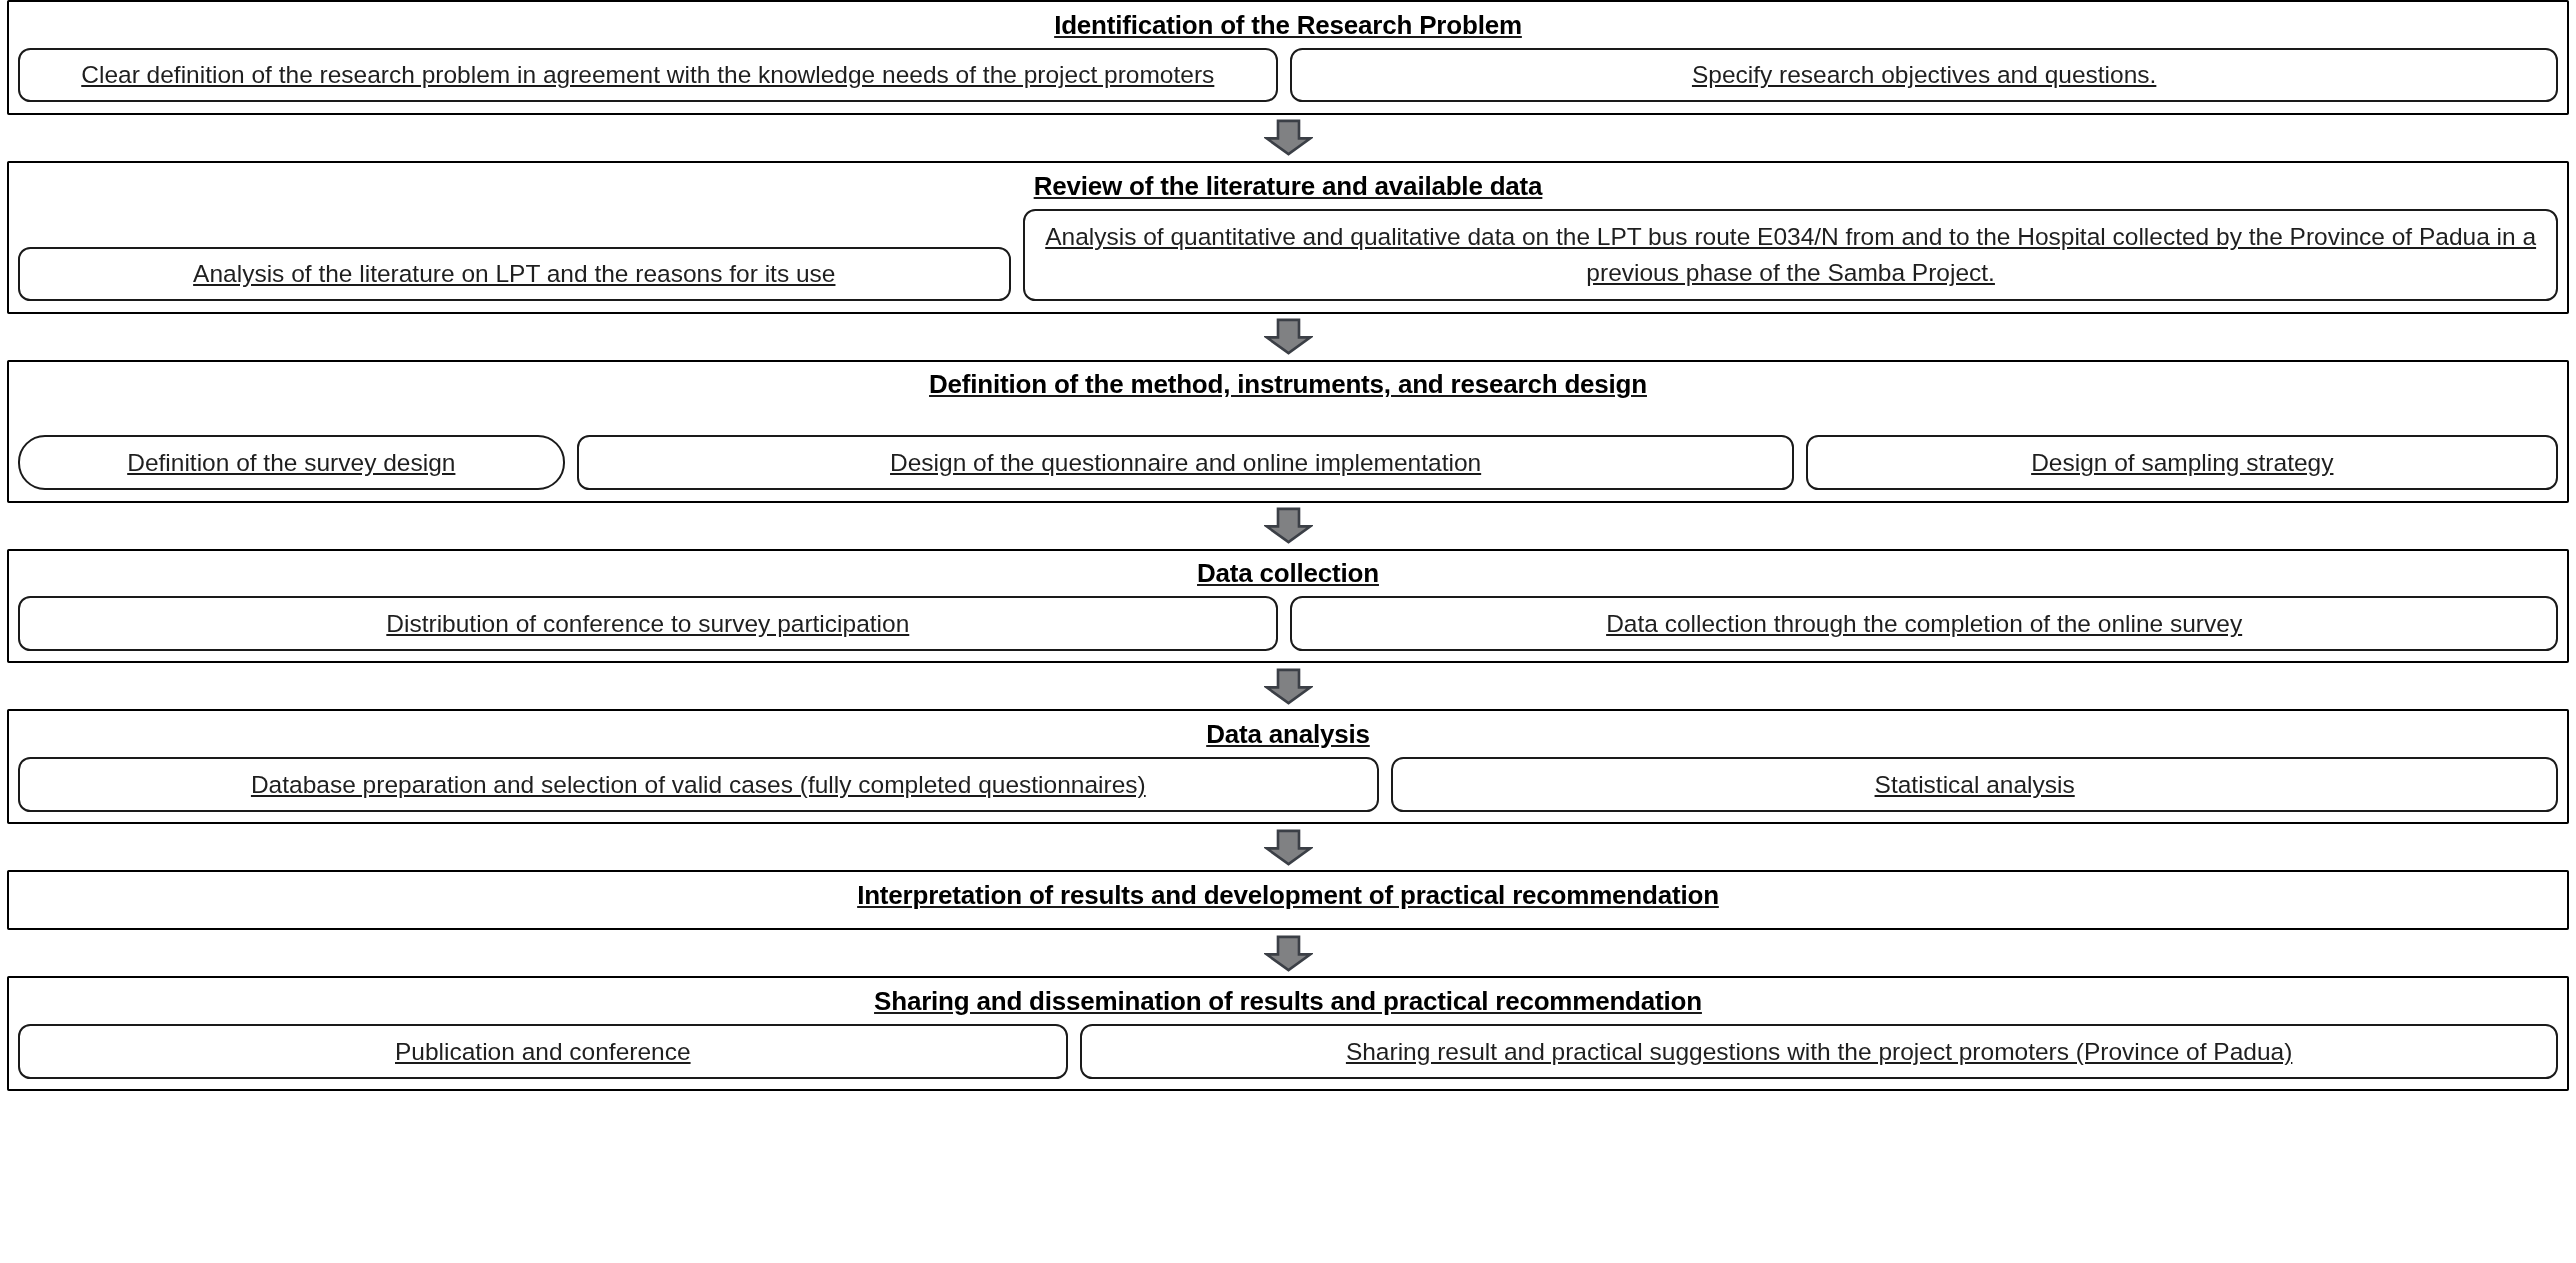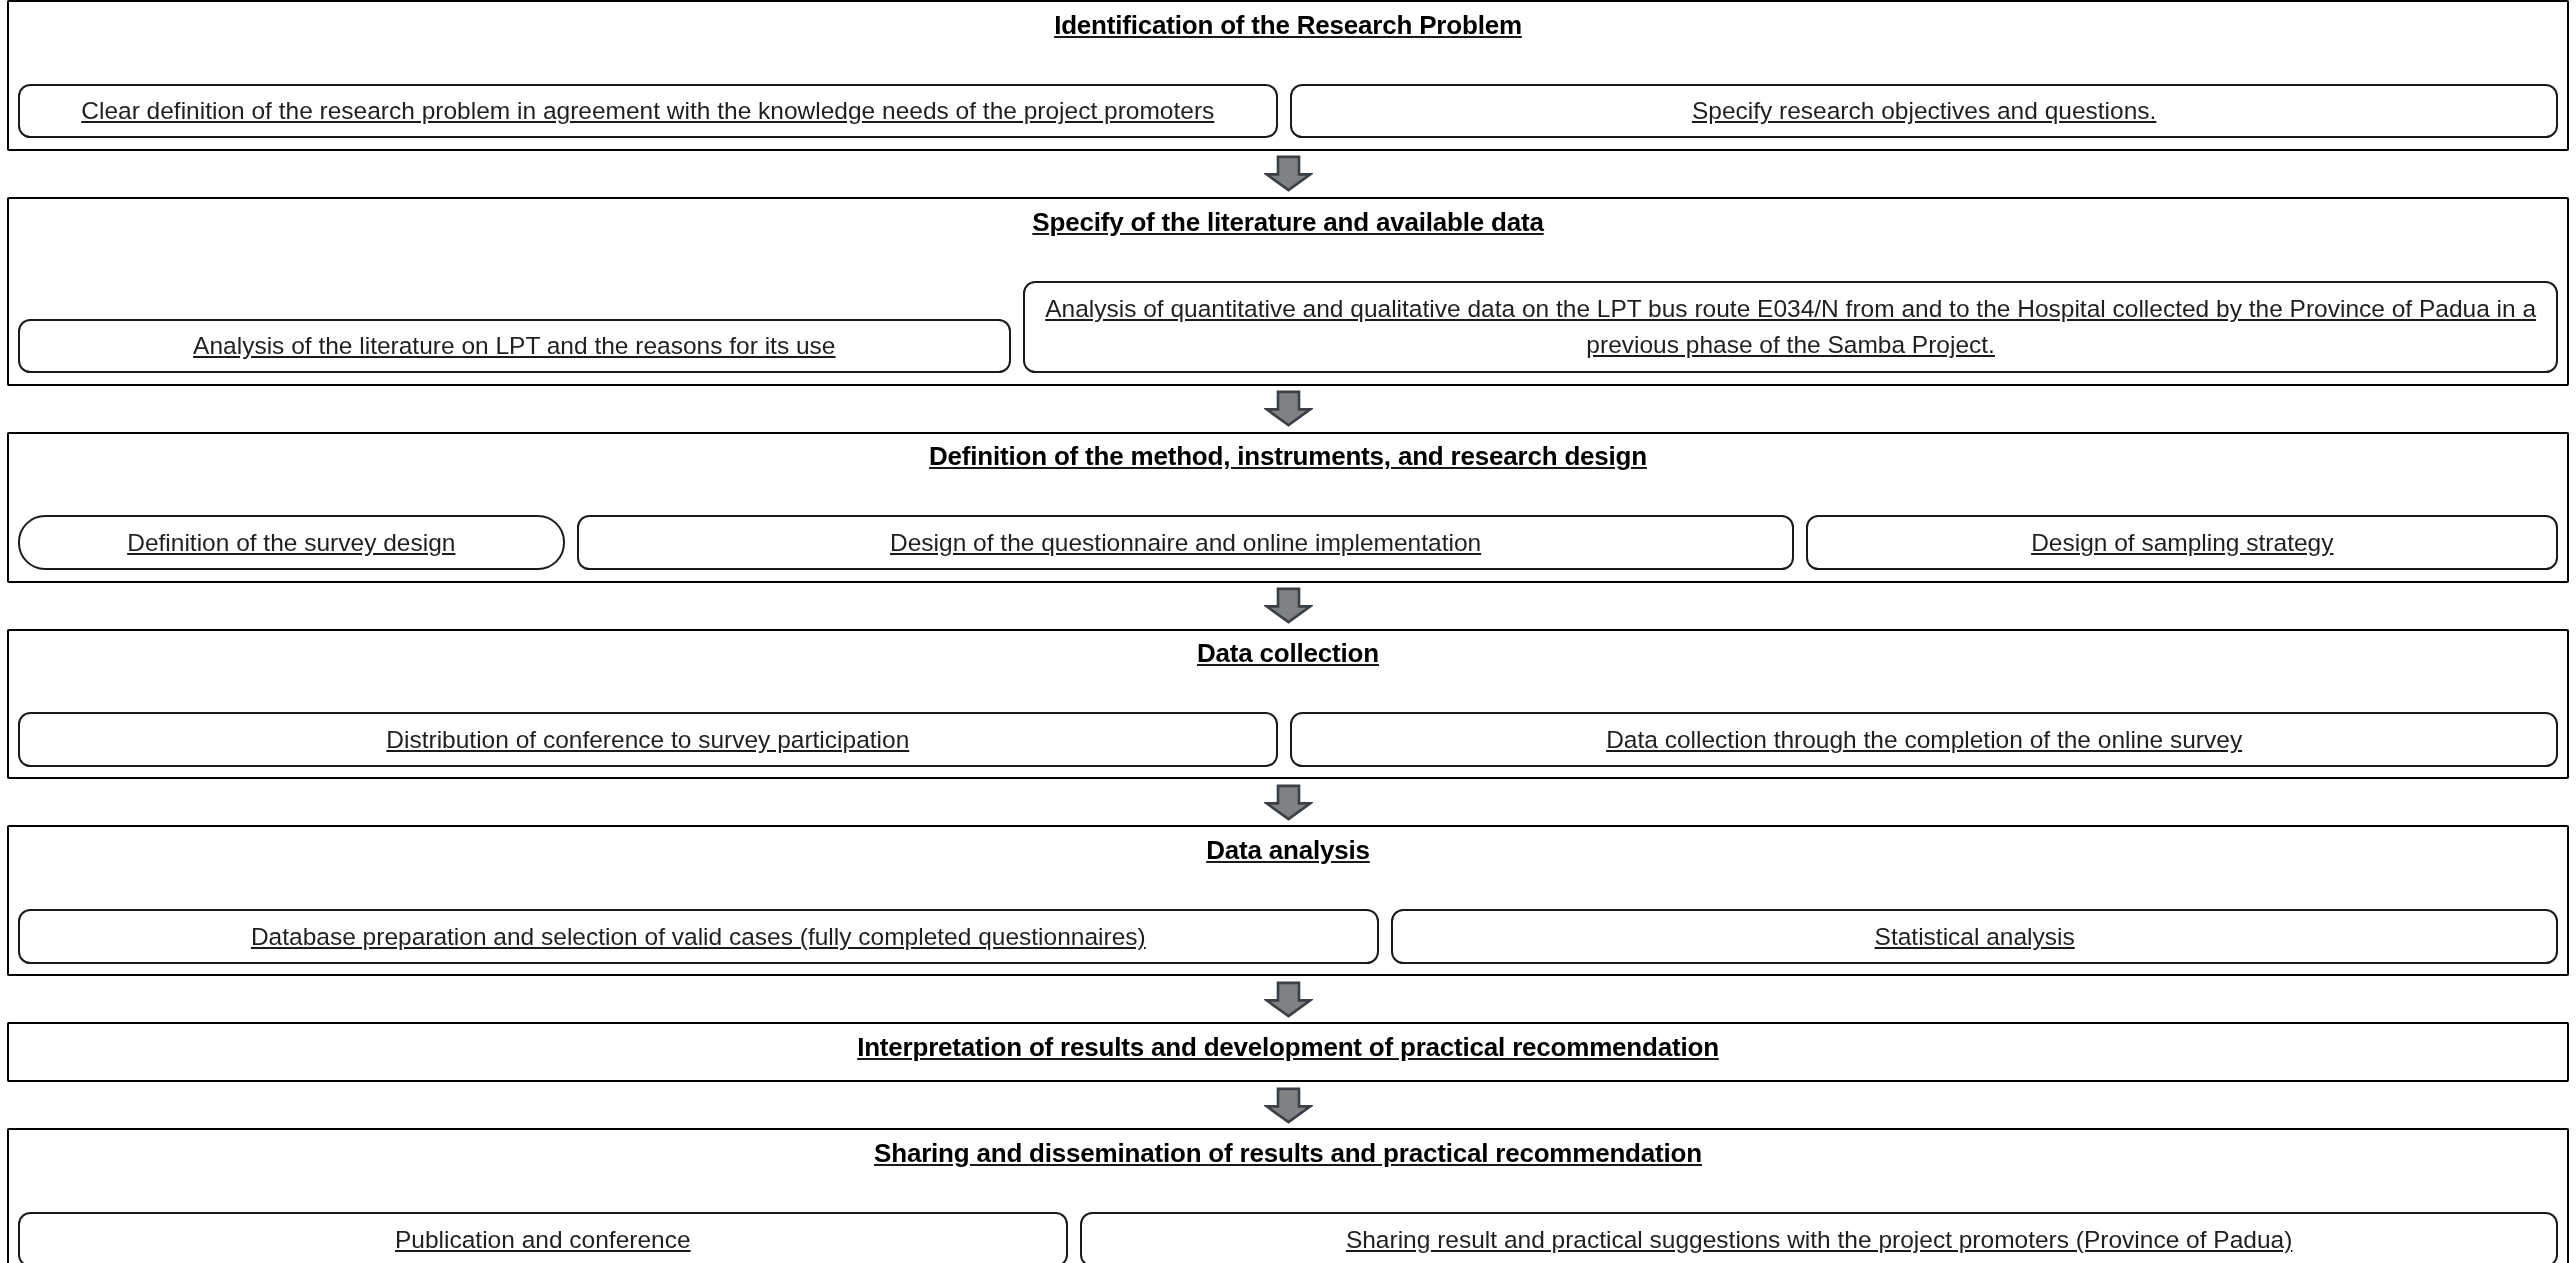--- a/index.html
+++ b/index.html
@@ -79,21 +79,21 @@
     height: 46px;
     flex: 0 0 auto;
   }
   .arrow-down {
     width: 49px;
     height: 37px;
     display: block;
   }
 
   
-  .flex-1 { flex: 1 1 0; margin-top: 36px; }
+  .flex-1 { flex: 1 1 0; }
   .w-1440 { flex: 0 0 1260px; }
 
   .two-line { line-height: 1.45; }
 </style>
 </head>
 <body>
 
 <div class="flowchart">
 
   <div class="stage">
@@ -104,21 +104,21 @@
     </div>
   </div>
 
   <div class="connector">
     <svg class="arrow-down" viewBox="0 0 56 42">
       <polygon points="16,2 40,2 40,22 53,22 28,40 3,22 16,22" fill="#808183" stroke="#3b3f46" stroke-width="3" stroke-linejoin="miter"></polygon>
     </svg>
   </div>
 
   <div class="stage">
-    <div class="stage-title">Specify of the literature and available data</div>
+    <div class="stage-title">Review of the literature and available data</div>
     <div class="stage-row">
       <div class="task-box w-1135" style="flex:0 0 993px;">Analysis of the literature on LPT and the reasons for its use</div>
       <div class="task-box flex-1 two-line">Analysis of quantitative and qualitative data on the LPT bus route E034/N from and to the Hospital  collected by the Province of Padua in a previous phase of the Samba Project.</div>
     </div>
   </div>
 
   <div class="connector">
     <svg class="arrow-down" viewBox="0 0 56 42">
       <polygon points="16,2 40,2 40,22 53,22 28,40 3,22 16,22" fill="#808183" stroke="#3b3f46" stroke-width="3" stroke-linejoin="miter"></polygon>
     </svg>

